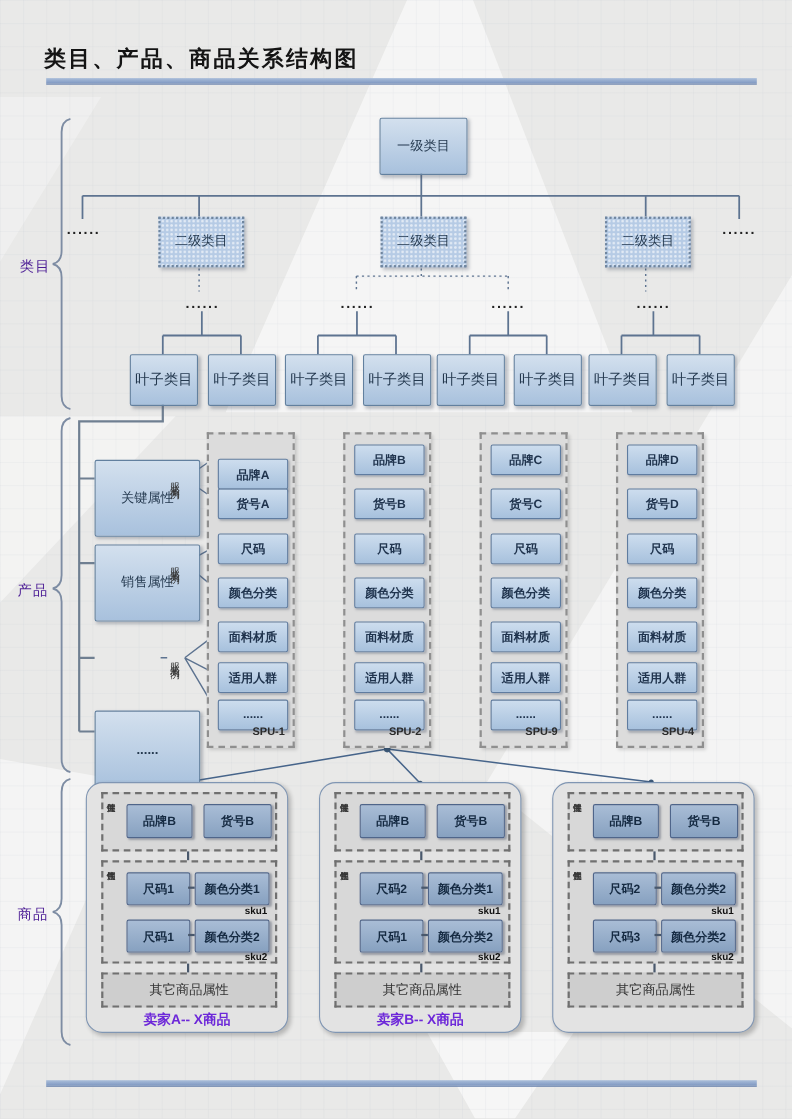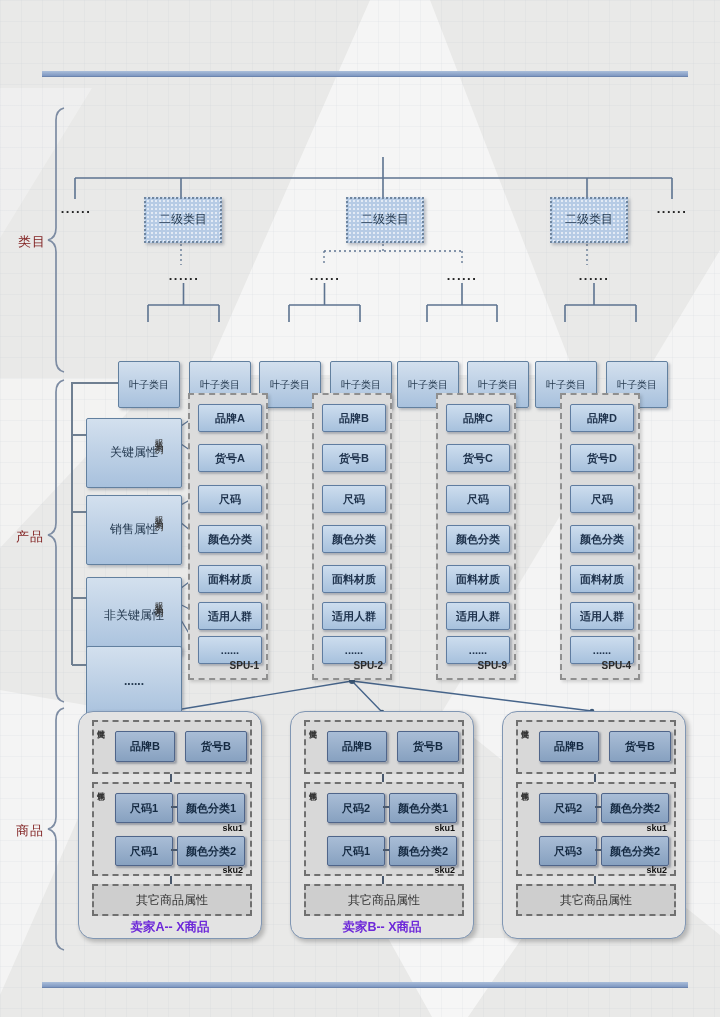--- a/index.html
+++ b/index.html
@@ -19,29 +19,29 @@
                      linear-gradient(90deg,rgba(170,180,195,.18) 1px,transparent 1px);
     background-size:21px 21px;}
 
   .wires{position:absolute;left:0;top:0;z-index:1;}
 
   .ttl{position:absolute;left:40px;top:40px;font-size:20px;font-weight:700;color:#141414;letter-spacing:2px;z-index:2;}
   .rule{position:absolute;left:42px;width:646px;height:5px;z-index:2;
     background:linear-gradient(#aabeda,#7e97c1);border-bottom:1px solid #6b84ae;}
   .rule-top{top:71px;} .rule-bottom{top:982px;}
 
-  .side-label{position:absolute;font-size:13px;color:#7f1d1d;z-index:2;letter-spacing:1px;}
+  .side-label{position:absolute;font-size:13px;color:#4c1d95;z-index:2;letter-spacing:1px;}
 
   .box{position:absolute;z-index:2;display:flex;align-items:center;justify-content:center;
     background:linear-gradient(#d3e0ee,#a8c1dd);border:1px solid #62809f;border-radius:2px;
     box-shadow:2px 2px 3px rgba(80,90,105,.35);color:#24394f;font-size:12px;text-align:center;line-height:1.15;}
   .hatch{background-color:#b6cbe5;
     background-image:radial-gradient(rgba(255,255,255,.6) 1px,transparent 1.3px);background-size:4px 4px;
     border:2px dotted #70869f;border-radius:0;}
-  .leaf{font-size:10px;margin-top:39px;}
+  .leaf{font-size:13px;}
   .dots{position:absolute;z-index:2;font-size:13px;font-weight:700;color:#222;letter-spacing:1.5px;
     text-align:center;line-height:14px;}
 
   .attr-box{font-size:12px;padding:17px;}
   .vnote{position:absolute;z-index:2;writing-mode:vertical-rl;text-orientation:upright;
     font-size:9px;color:#333;letter-spacing:2px;line-height:14px;text-align:center;}
 
   .spu-col{position:absolute;top:393px;width:80px;height:287px;z-index:2;background:#dcdcdc;
     border:2px dashed #8f8f8f;box-shadow:2px 2px 3px rgba(0,0,0,.15);box-sizing:border-box;}
   .spu-item{position:absolute;left:8px;width:62px;height:26px;display:flex;align-items:center;justify-content:center;
@@ -99,27 +99,29 @@
     <circle cx="352" cy="681" r="3" fill="#3d5a7a"></circle>
     <circle cx="170" cy="711" r="2.3" fill="#3d5a7a"></circle>
     <circle cx="382" cy="712" r="2.3" fill="#3d5a7a"></circle>
     <circle cx="592" cy="711" r="2.3" fill="#3d5a7a"></circle>
 
     <path d="M64,108 Q56,110 56,120 V228 Q56,238 48,240 Q56,242 56,252 V360 Q56,370 64,372" stroke="#7d8ca3" stroke-width="1.7" fill="none"></path>
     <path d="M64,380 Q56,382 56,392 V523 Q56,533 48,535 Q56,537 56,547 V690 Q56,700 64,702" stroke="#7d8ca3" stroke-width="1.7" fill="none"></path>
     <path d="M64,708 Q56,710 56,720 V817 Q56,827 48,829 Q56,831 56,841 V938 Q56,948 64,950" stroke="#7d8ca3" stroke-width="1.7" fill="none"></path>
   </svg>
 
+  <div class="ttl">类目、产品、商品关系结构图</div>
   <div class="rule rule-top"></div>
   <div class="rule rule-bottom"></div>
 
   <div class="side-label" style="left:18px;top:233px;">类目</div>
   <div class="side-label" style="left:16px;top:528px;">产品</div>
   <div class="side-label" style="left:16px;top:822px;">商品</div>
 
+  <div class="box" style="left:345px;top:107px;width:78px;height:50px;">一级类目</div>
 
   <div class="box hatch" style="left:144px;top:197px;width:74px;height:42px;">二级类目</div>
   <div class="box hatch" style="left:346px;top:197px;width:74px;height:42px;">二级类目</div>
   <div class="box hatch" style="left:550px;top:197px;width:74px;height:42px;">二级类目</div>
 
   <div class="dots" style="left:50px;top:202px;width:52px;">......</div>
   <div class="dots" style="left:646px;top:202px;width:52px;">......</div>
   <div class="dots" style="left:158px;top:269px;width:52px;">......</div>
   <div class="dots" style="left:299px;top:269px;width:52px;">......</div>
   <div class="dots" style="left:436px;top:269px;width:52px;">......</div>
@@ -129,29 +131,28 @@
   <div class="box leaf" style="left:189px;top:322px;width:60px;height:45px;">叶子类目</div>
   <div class="box leaf" style="left:259px;top:322px;width:60px;height:45px;">叶子类目</div>
   <div class="box leaf" style="left:330px;top:322px;width:60px;height:45px;">叶子类目</div>
   <div class="box leaf" style="left:397px;top:322px;width:60px;height:45px;">叶子类目</div>
   <div class="box leaf" style="left:467px;top:322px;width:60px;height:45px;">叶子类目</div>
   <div class="box leaf" style="left:535px;top:322px;width:60px;height:45px;">叶子类目</div>
   <div class="box leaf" style="left:606px;top:322px;width:60px;height:45px;">叶子类目</div>
 
   <div class="box attr-box" style="left:86px;top:418px;width:60px;height:34px;">关键属性</div>
   <div class="box attr-box" style="left:86px;top:495px;width:60px;height:34px;">销售属性</div>
-  <div class="box attr-box" style="left:86px;top:577px;width:60px;height:42px;">非关键属性</div>
   <div class="box attr-box" style="left:86px;top:646px;width:60px;height:36px;font-weight:700;">......</div>
 
   <div class="vnote" style="left:152px;top:408px;height:56px;">服装为例</div>
   <div class="vnote" style="left:152px;top:485px;height:56px;">服装为例</div>
   <div class="vnote" style="left:152px;top:571px;height:56px;">服装为例</div>
 
   <div class="spu-col" style="left:188px;">
-    <div class="spu-item" style="top:9px;">品牌A</div>
+    <div class="spu-item" style="top:22px;">品牌A</div>
     <div class="spu-item" style="top:49px;">货号A</div>
     <div class="spu-item" style="top:90px;">尺码</div>
     <div class="spu-item" style="top:130px;">颜色分类</div>
     <div class="spu-item" style="top:170px;">面料材质</div>
     <div class="spu-item" style="top:207px;">适用人群</div>
     <div class="spu-item" style="top:241px;">......</div>
     <div class="spu-tag">SPU-1</div>
   </div>
 
   <div class="spu-col" style="left:312px;">

